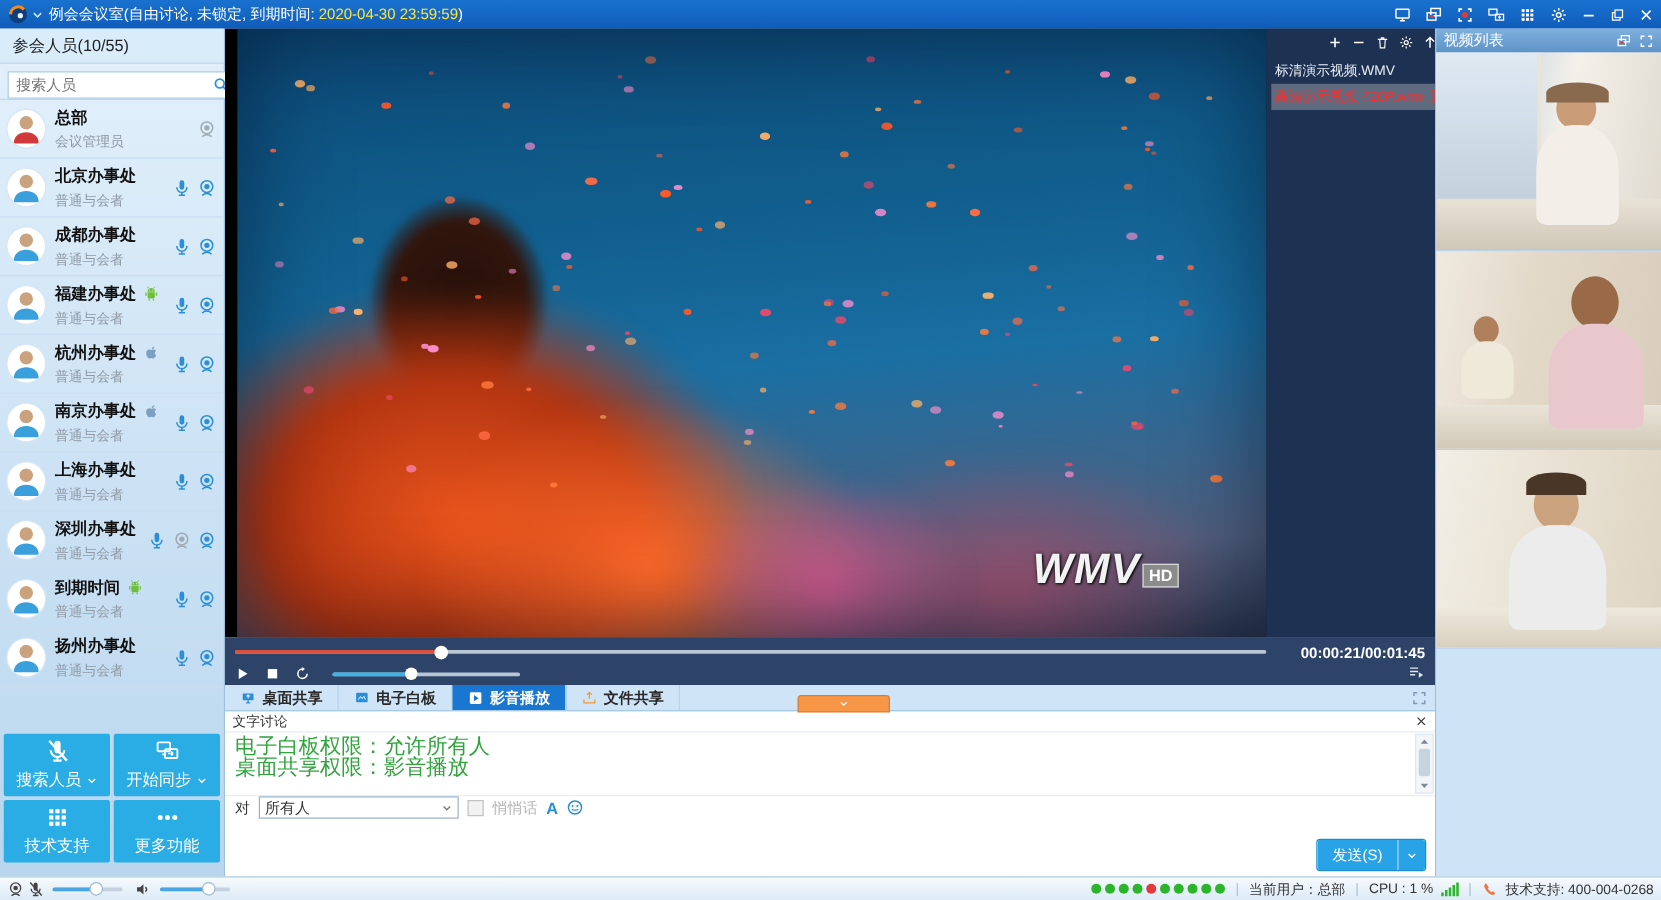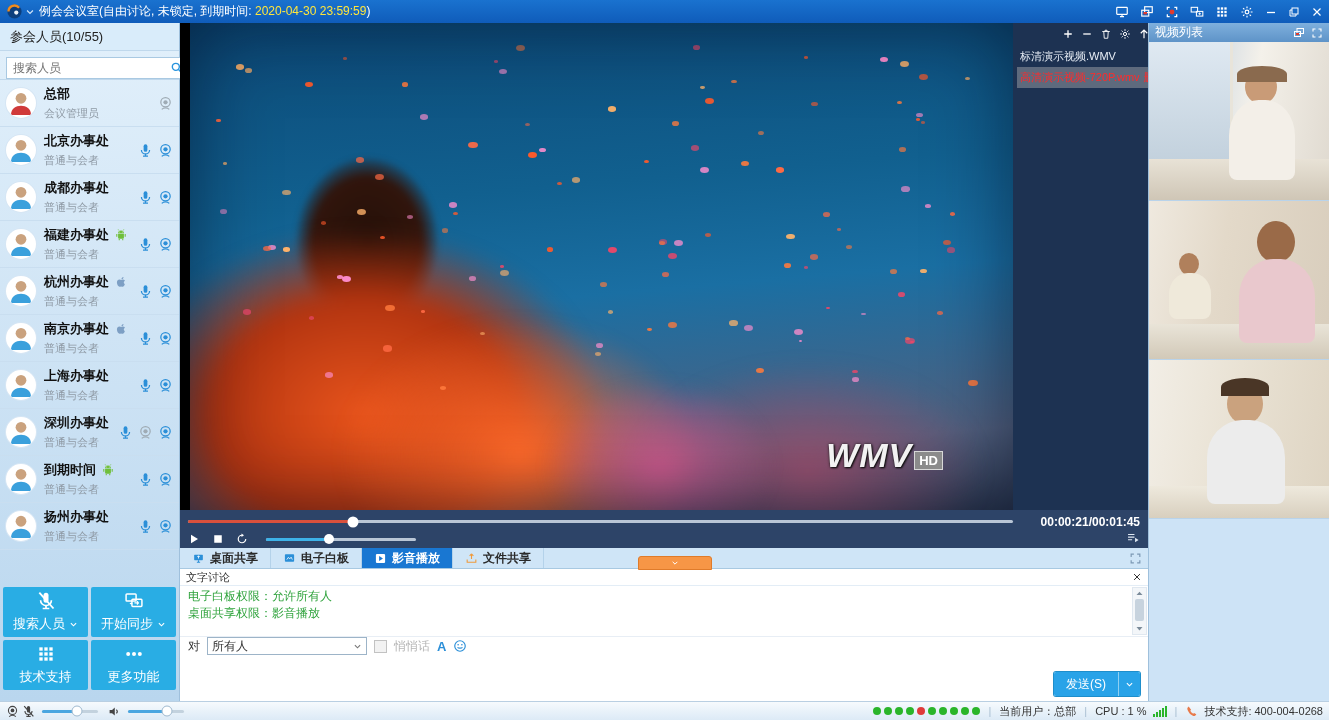--- a/index.html
+++ b/index.html
@@ -105,21 +105,21 @@
   .orange-handle{position:absolute;left:458px;bottom:-2px;width:72px;height:12px;background:#f79646;
     border:1px solid #e07b2a;border-radius:3px 3px 0 0;display:flex;align-items:center;justify-content:center;cursor:pointer}
   .orange-handle .i{width:8px;height:8px;color:#fff}
 
   
   .chat{flex:1;background:#fff;display:flex;flex-direction:column;min-height:0}
   .chat-header{height:16px;flex:0 0 auto;display:flex;align-items:center;padding:0 6px;
     border-bottom:1px solid #e3edf6;color:#333;font-size:11px}
   .chat-close{margin-left:auto;width:10px;height:10px;color:#333;cursor:pointer}
   .chat-msgs{flex:1;position:relative;padding:2px 20px 2px 8px;overflow:hidden}
-  .msg{color:#2fa33c;font-size:12px;line-height:17px}
+  .msg{color:#2fa33c;font-size:17px;line-height:17px}
   .chat-scroll{position:absolute;right:1px;top:1px;bottom:1px;width:13px;background:#f3f6f9;border:1px solid #e0e8f0;
     display:flex;flex-direction:column;align-items:center;justify-content:space-between;padding:1px 0}
   .sc-ar{width:9px;height:9px;color:#7a8a99}
   .sc-thumb{width:9px;height:22px;background:#c7d3de;border-radius:2px;margin-top:1px;flex:0 0 auto}
   .sc-spacer{flex:1}
   .chat-toolbar{height:19px;flex:0 0 auto;display:flex;align-items:center;gap:7px;padding:0 8px;
     border-top:1px solid #e8eef5;font-size:12px;color:#333}
   .to-select{width:150px;height:16px;border:1px solid #9db4c8;background:#fff;display:flex;align-items:center;
     padding:0 4px;cursor:pointer}
   .to-select .val{flex:1;color:#333}

